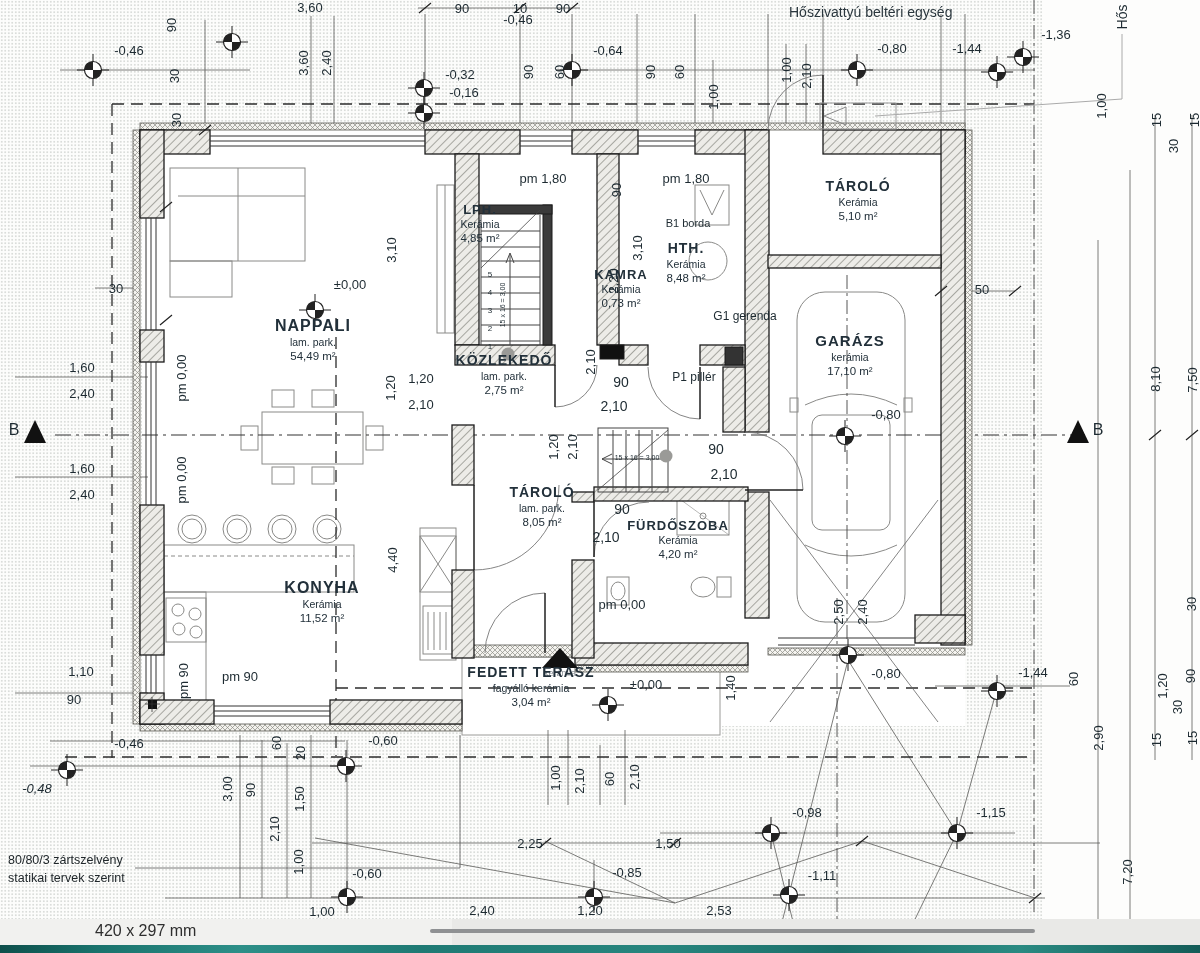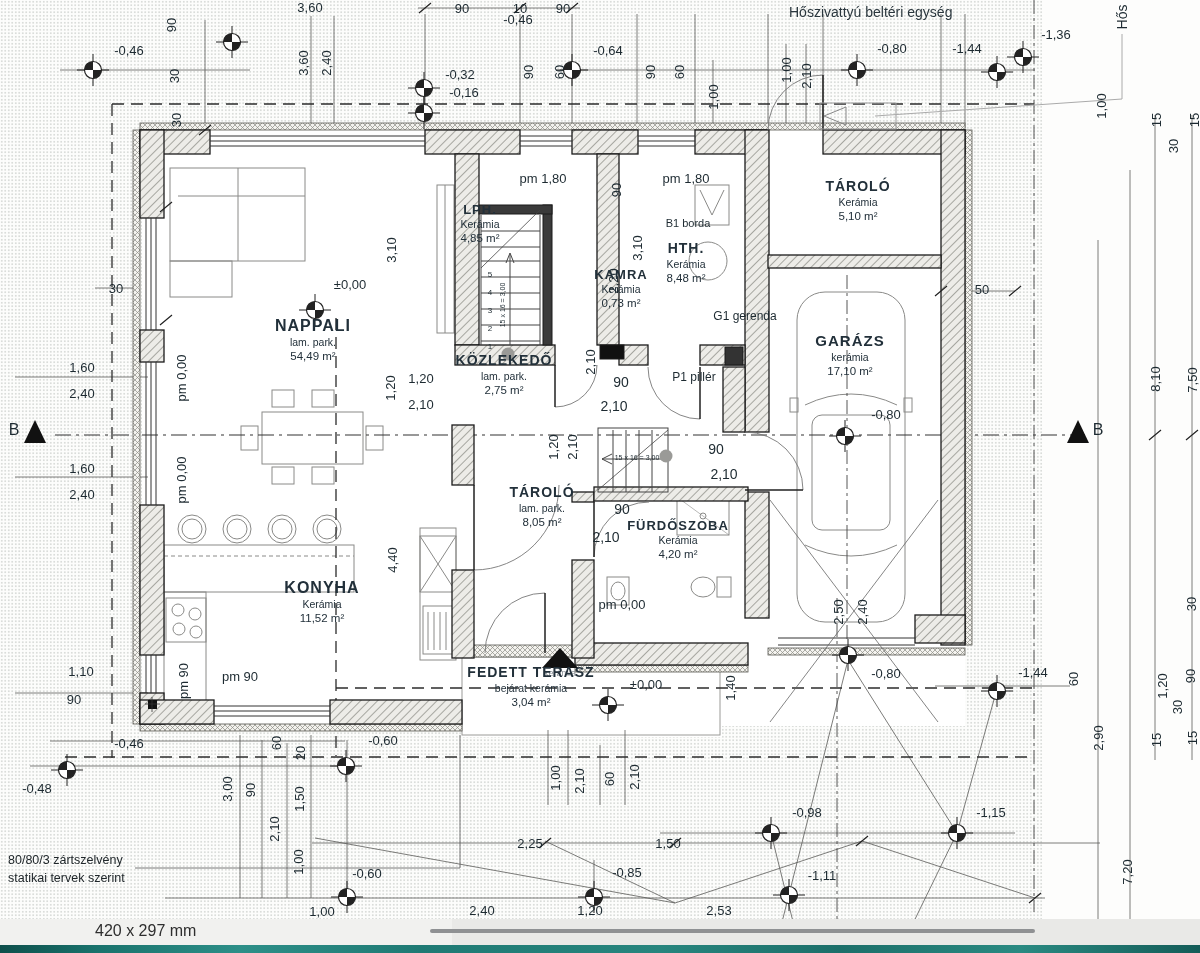--- a/index.html
+++ b/index.html
@@ -287,21 +287,21 @@
       <span class="lbl" style="left: 886px; top: 673px;">-0,80</span>
       <span class="lbl" style="left: 1033px; top: 672px;">-1,44</span>
       <span class="lbl" style="left: 116px; top: 288px;">30</span>
       <span class="lbl" style="left: 82px; top: 367px;">1,60</span>
       <span class="lbl" style="left: 82px; top: 393px;">2,40</span>
       <span class="lbl" style="left: 82px; top: 468px;">1,60</span>
       <span class="lbl" style="left: 82px; top: 494px;">2,40</span>
       <span class="lbl" style="left: 81px; top: 671px;">1,10</span>
       <span class="lbl" style="left: 74px; top: 699px;">90</span>
       <span class="lbl" style="left: 129px; top: 743px;">-0,46</span>
-      <span class="lbl" style="left: 37px; top: 788px;">-0,48</span>
+      <span class="lbl" style="left: 37px; top: 788px; font-style: italic;">-0,48</span>
       <span class="lbl" style="left: 240px; top: 676px;">pm 90</span>
       <span class="lbl" style="left: 350px; top: 284px;">±0,00</span>
       <span class="lbl" style="left: 543px; top: 178px;">pm 1,80</span>
       <span class="lbl" style="left: 686px; top: 178px;">pm 1,80</span>
       <span class="lbl" style="left: 982px; top: 289px;">50</span>
       <span class="lbl" style="left: 886px; top: 414px;">-0,80</span>
       <span class="lbl" style="left: 688px; top: 223px; font-size: 11px;">B1 borda</span>
       <span class="lbl" style="left: 697px; top: 316px; font-size: 12px; margin-left: 48px;">G1 gerenda</span>
       <span class="lbl" style="left: 694px; top: 377px; font-size: 12px;">P1 pillér</span>
       <span class="lbl" style="left: 621px; top: 382px; font-size: 14px;">90</span>
@@ -437,21 +437,21 @@
         <span class="rf">lam. park.</span>
         <span class="ra">8,05 m²</span>
       </div>
       <div class="room" style="left: 678px; top: 540px;">
         <span class="rn" style="font-size: 13px;">FÜRDŐSZOBA</span>
         <span class="rf">Kerámia</span>
         <span class="ra">4,20 m²</span>
       </div>
       <div class="room" style="left: 531px; top: 686px;">
         <span class="rn" style="font-size: 14px;">FEDETT TERASZ</span>
-        <span class="rf">bejárat kerámia</span>
+        <span class="rf">fagyálló kerámia</span>
         <span class="ra">3,04 m²</span>
       </div>
     </div>
 
   <div class="note-hvac">Hőszivattyú beltéri egység</div>
   <div class="note-struct">
     <span>80/80/3 zártszelvény</span><br>
     <span>statikai tervek szerint</span>
   </div>
 

